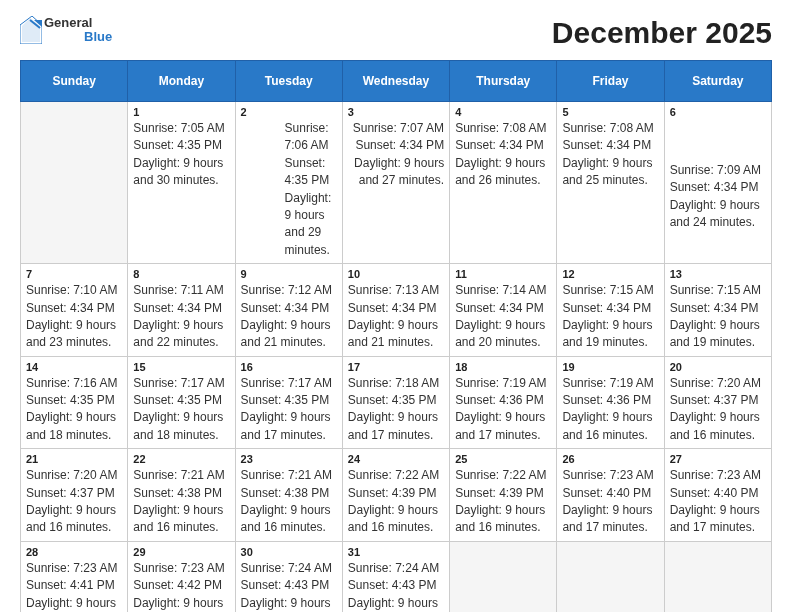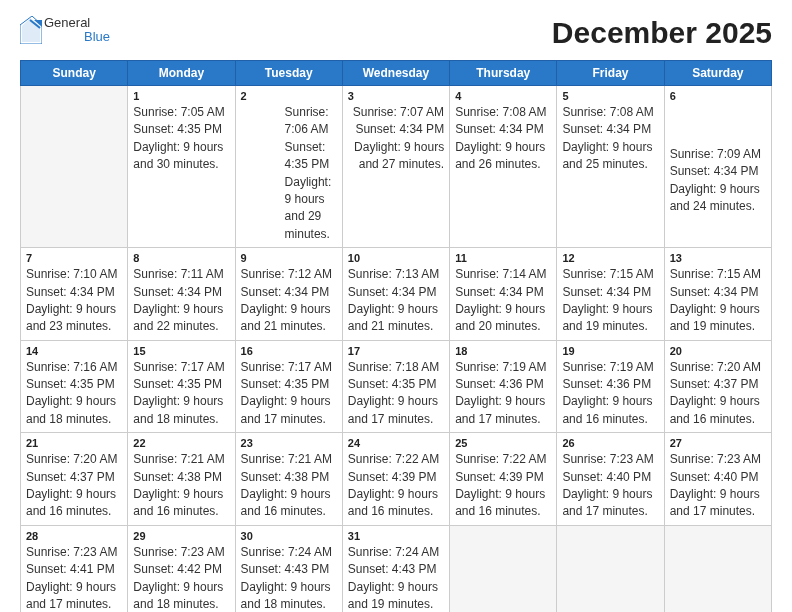--- a/index.html
+++ b/index.html
@@ -25,21 +25,21 @@
     }
     .logo {
       display: flex;
       align-items: center;
       gap: 2px;
     }
     .logo-text {
       display: flex;
       flex-direction: column;
       font-size: 13px;
-      font-weight: normal;
+      font-weight: bold;
       line-height: 1.1;
       justify-content: flex-end;
     }
     .logo-general { color: #333; }
     .logo-blue { color: #2979c8; margin-left: 40px; }
     .logo-icon {
       width: 22px;
       height: 28px;
     }
     .title-block {
@@ -60,21 +60,21 @@
       border: 1px solid #bbb;
       border-collapse: collapse;
       width: 100%;
       table-layout: fixed;
     }
     .calendar th {
       background: #2979c8;
       color: #fff;
       font-size: 12px;
       font-weight: bold;
-      padding: 5px 4px;
+      padding: 13px 4px;
       border: 1px solid #2060a8;
     }
     .calendar td {
       border: 1px solid #ccc;
       vertical-align: top;
       padding: 4px 5px;
       font-size: 9.5px;
       color: #333;
       height: 88px;
     }

